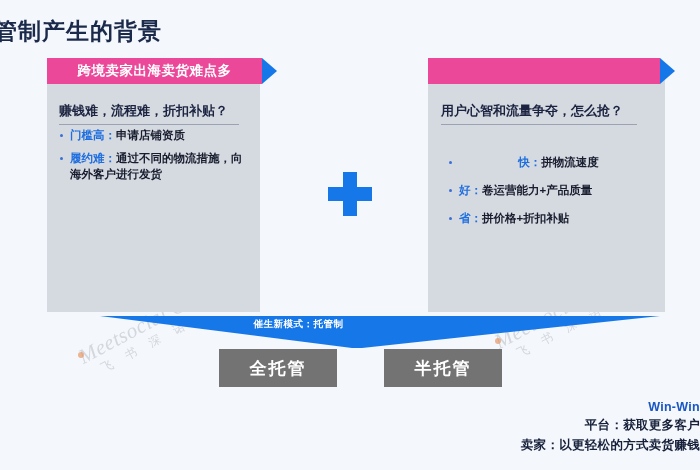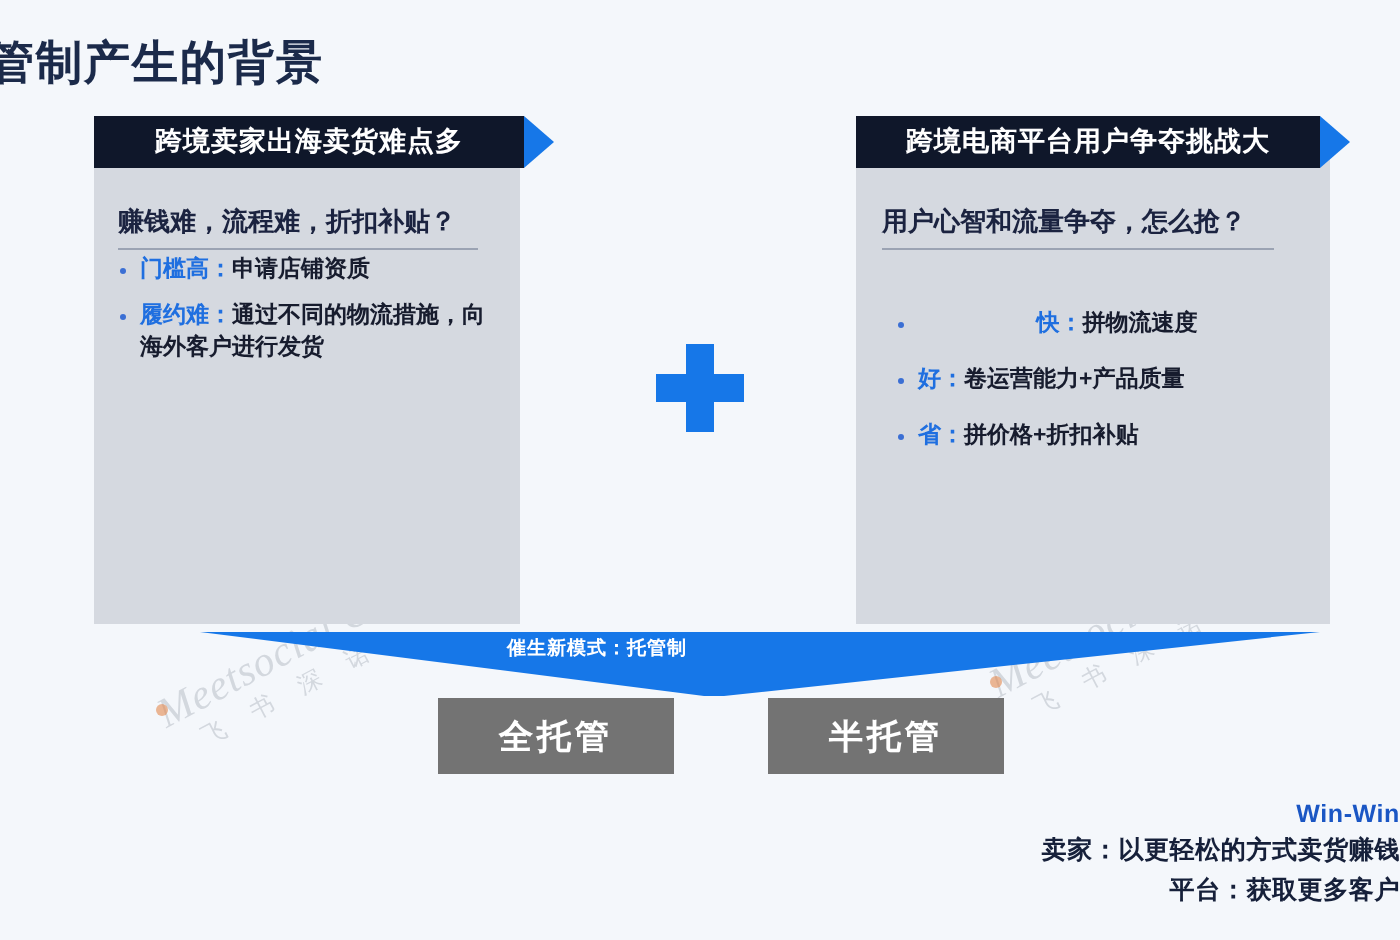--- a/index.html
+++ b/index.html
@@ -40,21 +40,21 @@
 
   
   .panel{position:absolute;}
   .panel-body{
     position:absolute;left:0;top:20px;
     background:#d5d9e0;
     box-sizing:border-box;
   }
   .panel-head{
     position:absolute;left:0;top:0;height:26px;
-    background:#0f172a;
+    background:#ec4899;
     color:#fff;font-size:13.5px;font-weight:bold;
     display:flex;align-items:center;justify-content:center;
     letter-spacing:.5px;
     box-sizing:border-box;
   }
   .panel-head .tip{
     position:absolute;right:-15px;top:0;
     width:0;height:0;
     border-top:13px solid transparent;
     border-bottom:13px solid transparent;
@@ -164,21 +164,20 @@
 <div class="plus">
   <i class="h"></i>
   <i class="v"></i>
 </div>
 
 <div class="panel" style="left:428px;top:58px;width:248px;height:256px;">
 
   <div class="panel-body" style="width:237px;height:234px;"></div>
 
   <div class="panel-head" style="width:232px;">
-    <span>跨境电商平台用户争夺挑战大</span>
     <span class="tip"></span>
   </div>
 
   <div class="panel-lead" style="left:13px;top:44px;width:196px;">用户心智和流量争夺，怎么抢？</div>
 
   <ul class="blist" style="left:20px;top:96px;width:210px;">
     <li style="margin-bottom:12px;text-align:center;">
       <span class="k">快：</span><span>拼物流速度</span>
     </li>
     <li style="margin-bottom:12px;">
@@ -199,15 +198,15 @@
 
 <div class="mode-btn b1">
   <span>全托管</span>
 </div>
 <div class="mode-btn b2">
   <span>半托管</span>
 </div>
 
 <div class="footer">
   <div class="win">Win-Win</div>
+  <div class="ln">平台：获取更多客户</div>
   <div class="ln">卖家：以更轻松的方式卖货赚钱</div>
-  <div class="ln">平台：获取更多客户</div>
 </div>
 
 </body></html>

